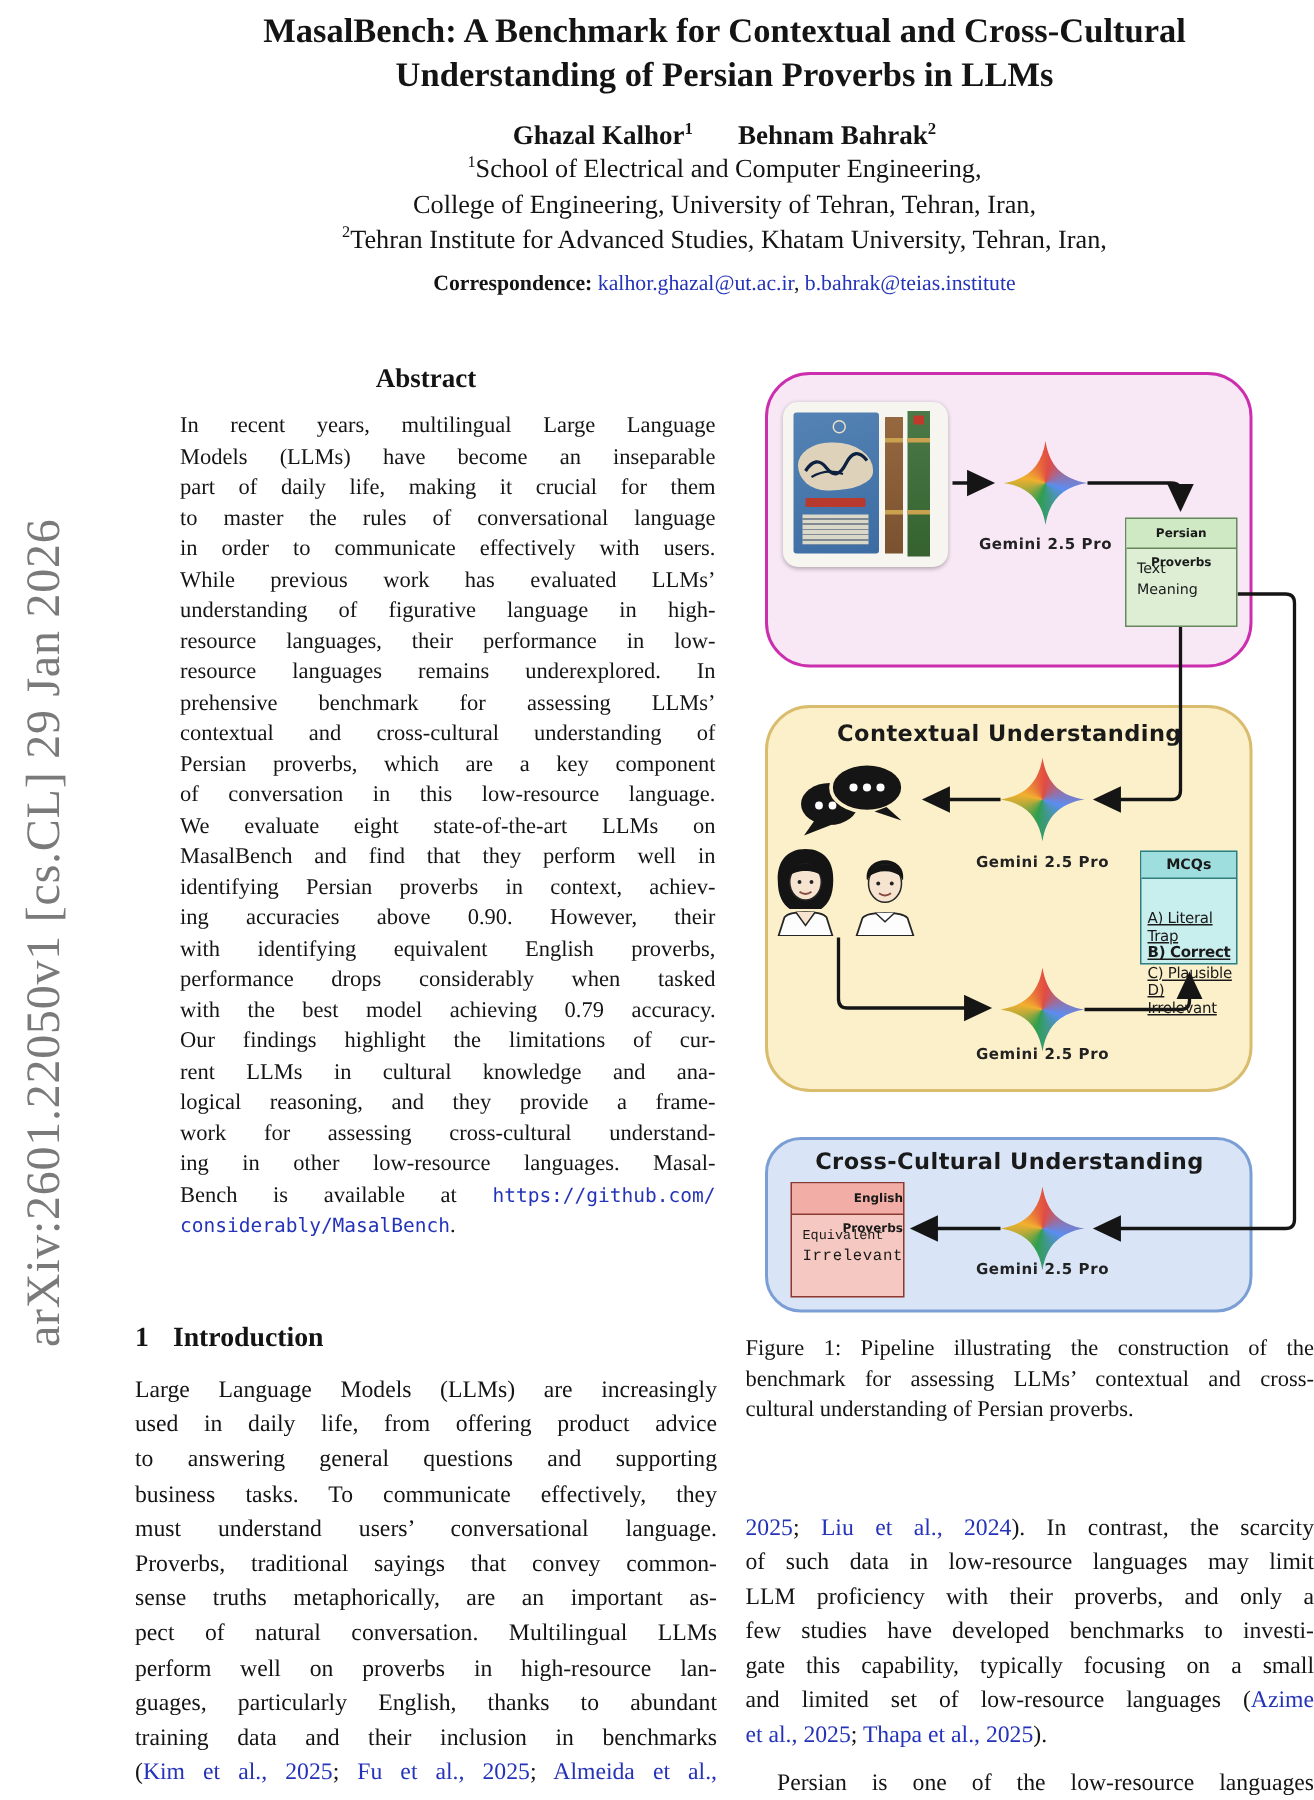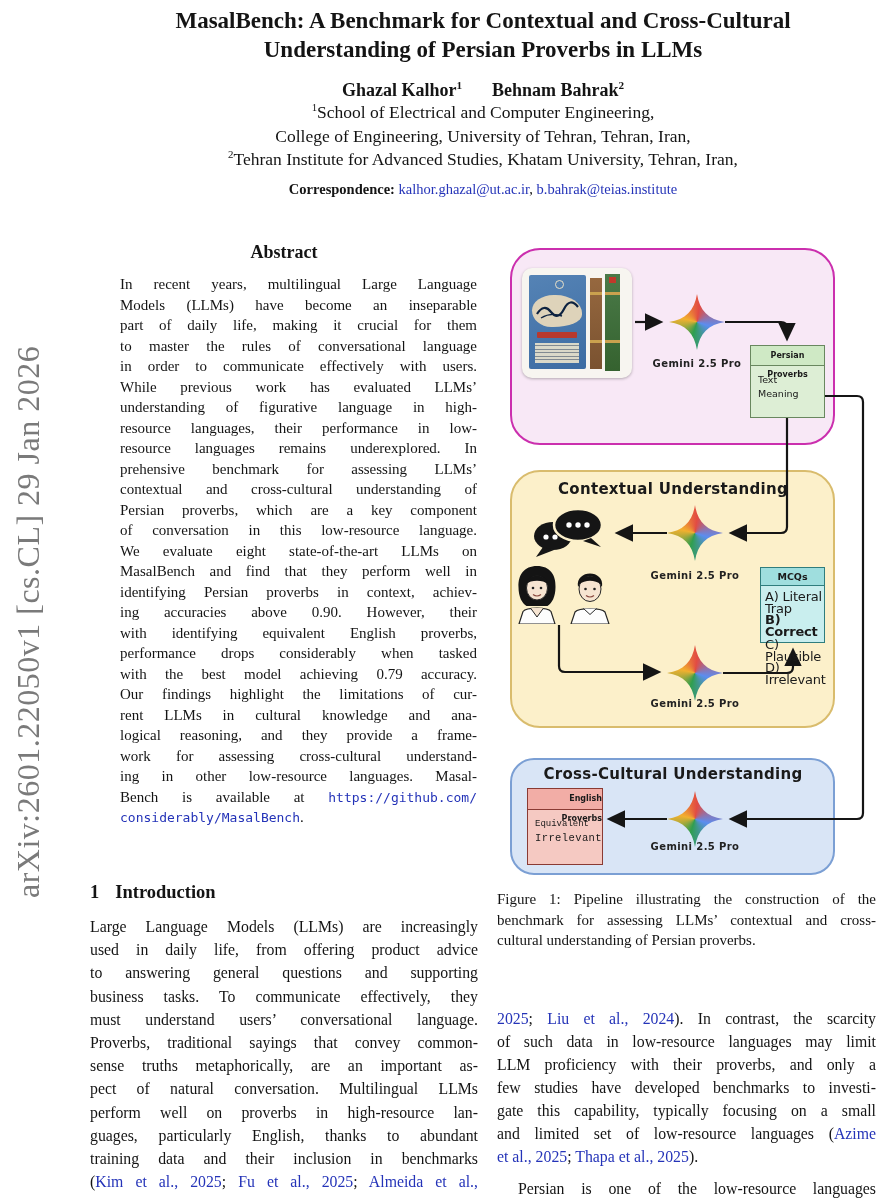--- a/index.html
+++ b/index.html
@@ -70,21 +70,21 @@
     font-weight:bold;font-size:10px;letter-spacing:.4px;color:#222;}
 
   .fbox{position:absolute;border:1.5px solid;}
   .fbox .fhead{font-weight:bold;text-align:center;border-bottom:1.5px solid;}
   .pp-box{left:253px;top:105px;width:75px;height:73px;border-color:#69875f;background:#ddeed5;}
   .pp-box .fhead{height:20px;line-height:19px;font-size:8px;border-color:#69875f;background:#cfe9c5;}
   .pp-box .fbody{padding:7px 0 0 7px;font-size:9.5px;}
   .pp-box .fbody .tl{line-height:14px;}
   .mcq-box{left:263px;top:327px;width:65px;height:76px;border-color:#2f7d7d;background:#c9eeee;}
   .mcq-box .fhead{height:18px;line-height:17px;font-size:9.5px;border-color:#2f7d7d;background:#9fdede;}
-  .mcq-box .fbody{padding:5px 0 0 4px;font-size:13px;letter-spacing:-.2px;}
+  .mcq-box .fbody{padding:21px 0 0 4px;font-size:10px;letter-spacing:-.2px;text-decoration:underline;}
   .mcq-box .fbody .tl{line-height:11.5px;}
   .mcq-box .fbody .tl:nth-child(3){margin-top:2px;}
   .en-box{left:30px;top:548px;width:76px;height:77px;border-color:#8a3a33;background:#f5c9c2;}
   .en-box .fhead{height:21px;line-height:20px;font-size:8px;border-color:#8a3a33;background:#f2ada6;text-align:right;}
   .en-box .fbody{padding:8px 0 0 7px;font-size:9px;font-family:Liberation Mono, monospace;}
   .en-box .fbody .tl{line-height:13.5px;}
   .en-box .fbody .tl:nth-child(2){font-size:10.5px;letter-spacing:.4px;}
 
   
   .book{position:absolute;left:25px;top:28px;width:110px;height:110px;background:#f7f5f0;

